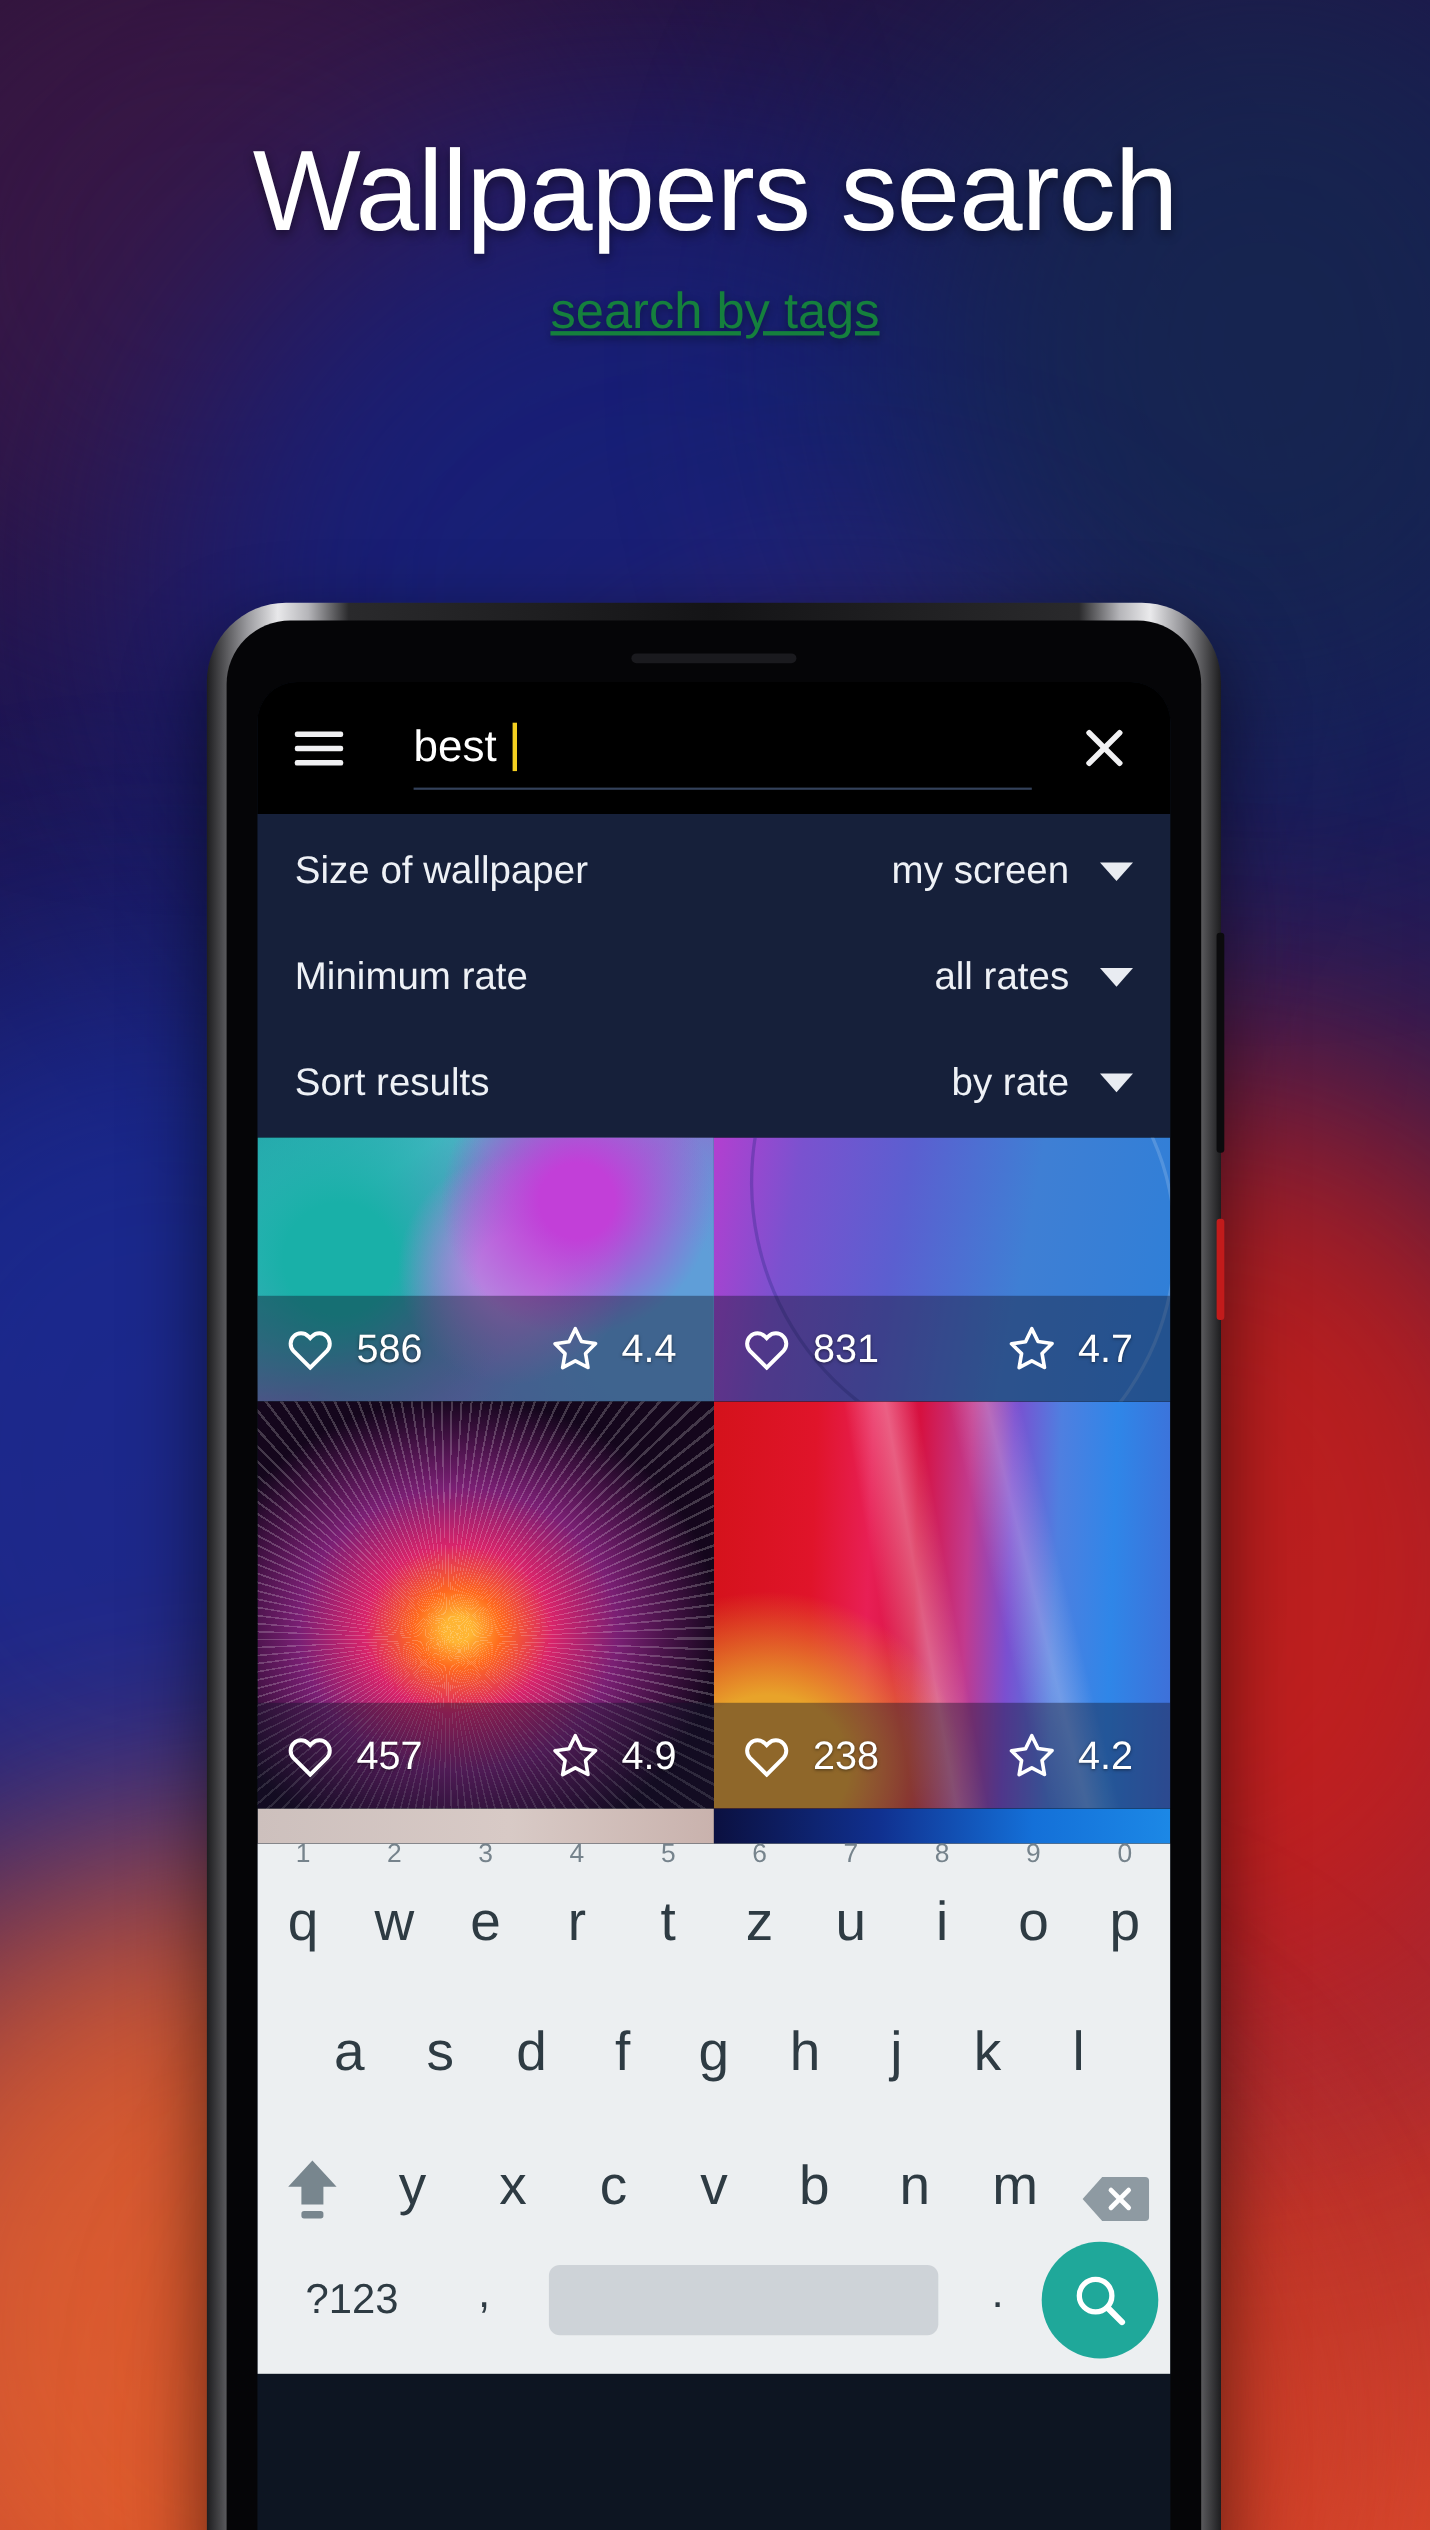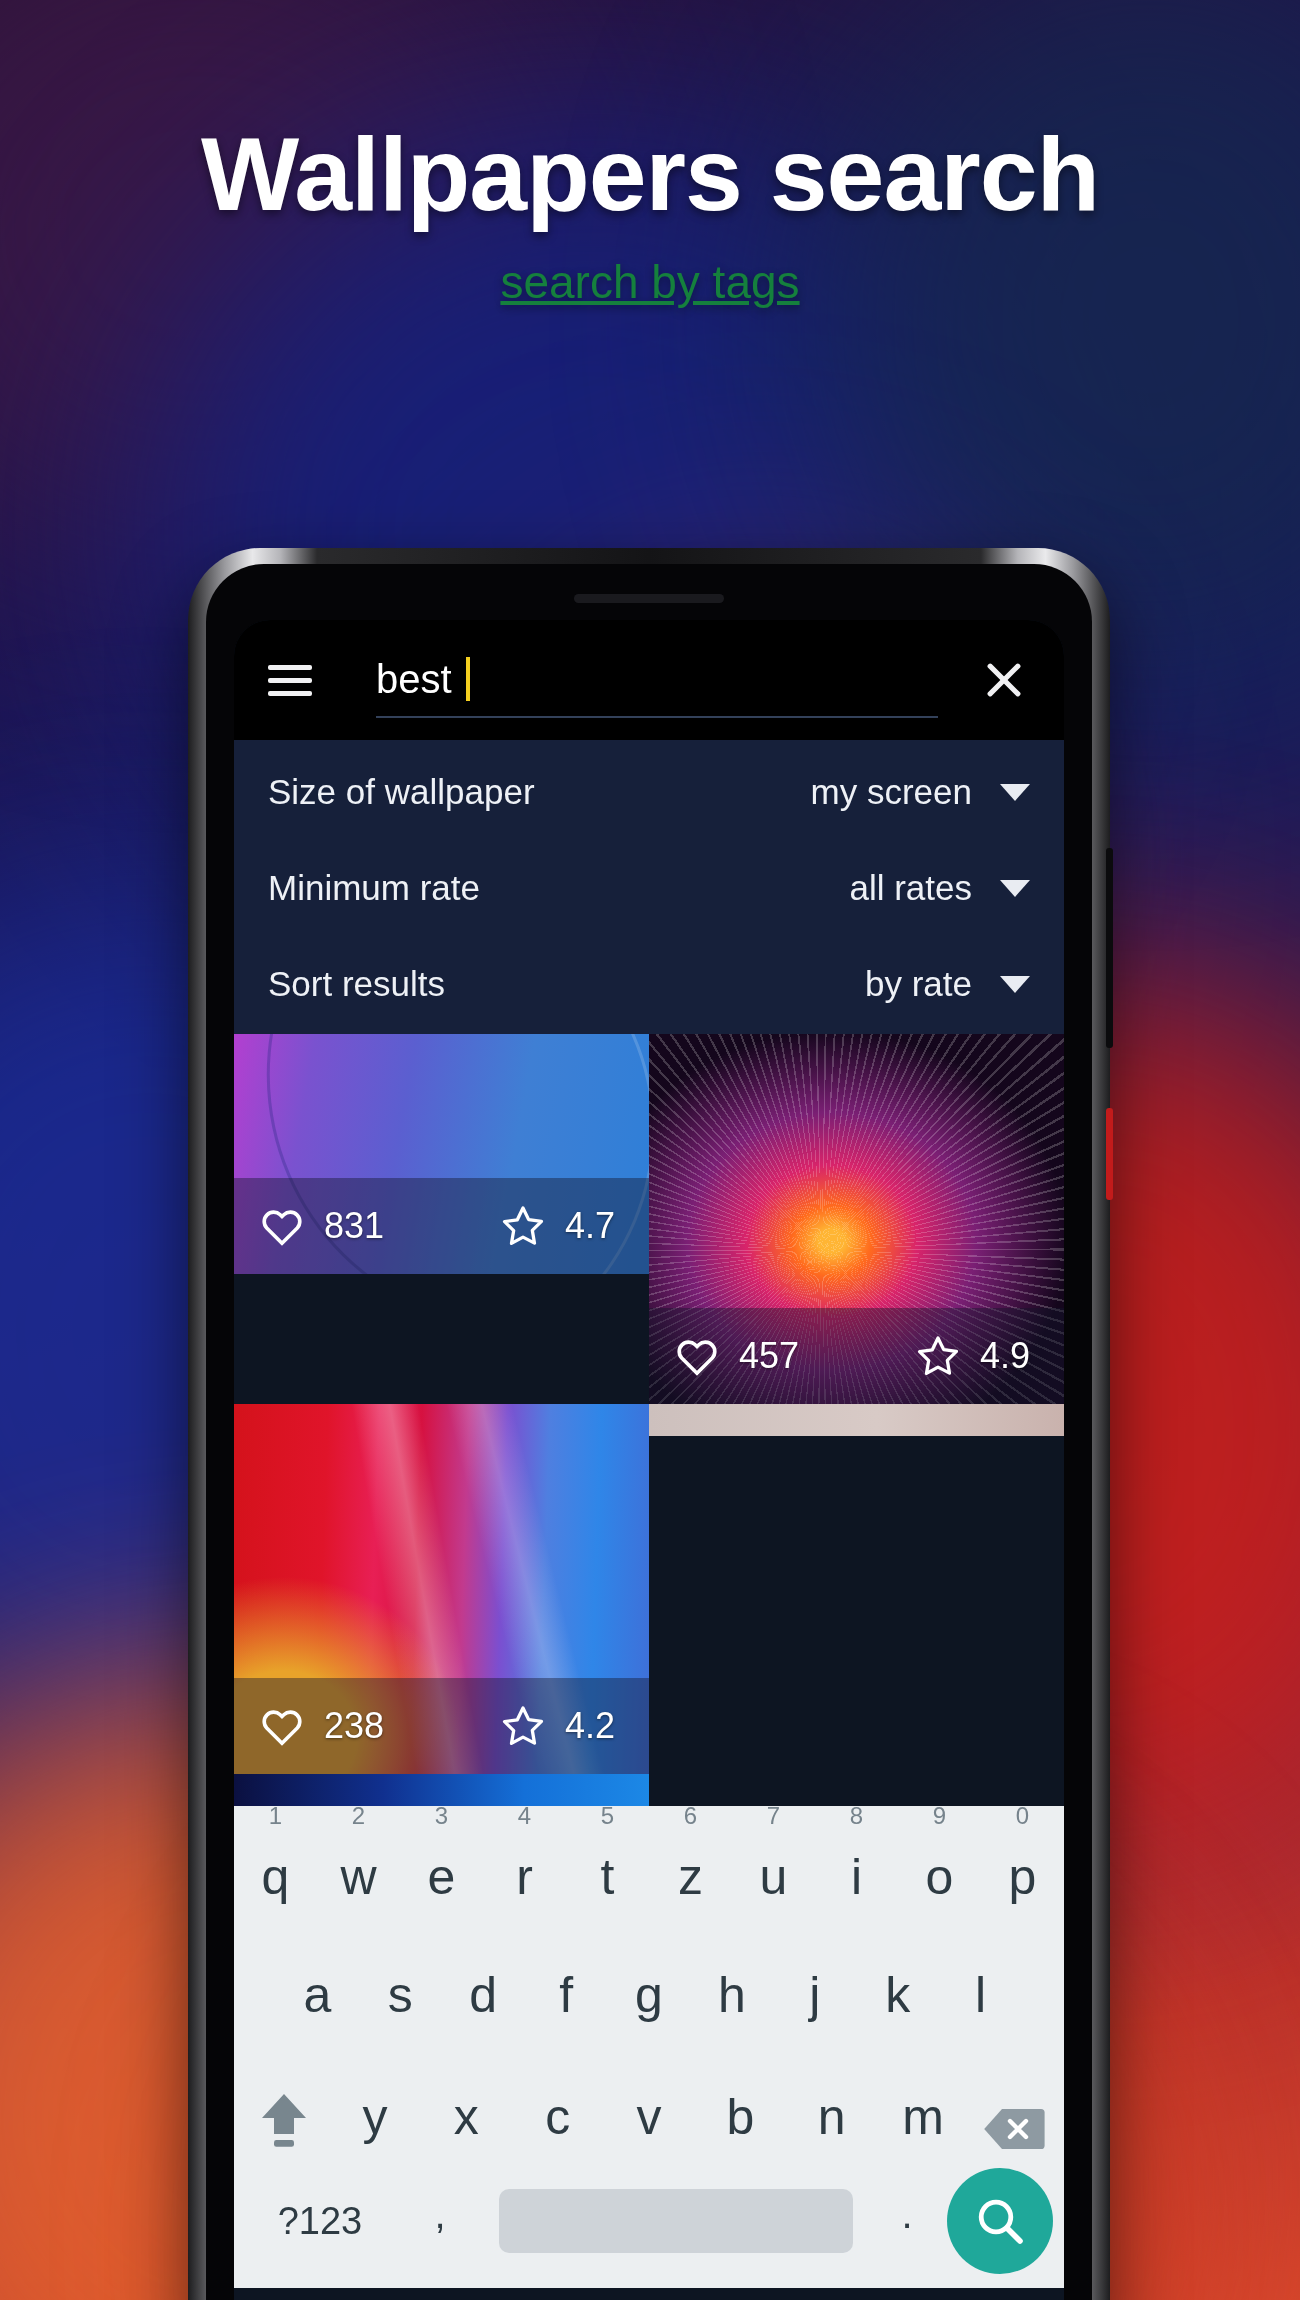--- a/index.html
+++ b/index.html
@@ -21,21 +21,21 @@
   .b4 { left:-260px; top:880px; width:820px; height:900px; background:#1b2ea0; opacity:.72; }
   .b5 { right:-180px; top:980px; width:760px; height:900px; background:#d01f16; opacity:.85; }
   .b6 { left:-200px; bottom:-260px; width:860px; height:880px; background:#e8632c; opacity:.88; }
   .b7 { left:300px; bottom:-320px; width:800px; height:760px; background:#c22a2a; opacity:.6; }
   .b8 { left:480px; top:560px; width:560px; height:600px; background:#5a2a6a; opacity:.5; }
   .b9 { right:120px; bottom:-200px; width:620px; height:640px; background:#d8481f; opacity:.55; }
 
   
   #promo { position:absolute; left:0; right:0; top:120px; text-align:center; z-index:5; }
   #promo h1 {
-    font-size:104px; font-weight:700; color:#fff; letter-spacing:-1px;
+    font-size:104px; font-weight:400; color:#fff; letter-spacing:-1px;
     line-height:1.05; text-shadow:0 4px 10px rgba(0,0,0,.45);
   }
   #promo h2 {
     margin-top:26px; font-size:46px; font-weight:400; color:#15803d;
     text-shadow:0 3px 8px rgba(0,0,0,.4);
     text-decoration:underline;
   }
 
   
   #phone {
@@ -258,20 +258,37 @@
         <div class="optrow">
           <span class="optlabel">Sort results</span>
           <span class="optvalue">by rate</span>
           <span class="caretdown"></span>
         </div>
 
       </div>
 
       <div class="grid">
 
+        <div class="tile h-full">
+          <div class="art art-splash"></div>
+          <div class="statbar">
+            <div class="stat-left">
+              <svg class="icon-heart" width="44" height="40" viewBox="0 0 24 22">
+                <path d="M12 20.5 3.6 12.1a5.2 5.2 0 0 1 7.4-7.3l1 1 1-1a5.2 5.2 0 0 1 7.4 7.3z" fill="none" stroke="#ffffff" stroke-width="2"></path>
+              </svg>
+              <span class="statnum">586</span>
+            </div>
+            <div class="stat-right">
+              <svg class="icon-star" width="44" height="42" viewBox="0 0 24 23">
+                <path d="M12 1.6 15.1 8l7 1-5 4.9 1.2 7-6.3-3.3L5.7 21l1.2-7-5-4.9 7-1z" fill="none" stroke="#ffffff" stroke-width="1.8" stroke-linejoin="round"></path>
+              </svg>
+              <span class="statnum">4.4</span>
+            </div>
+          </div>
+        </div>
 
         <div class="tile h-full">
           <div class="art art-curves"></div>
           <div class="statbar">
             <div class="stat-left">
               <svg class="icon-heart" width="44" height="40" viewBox="0 0 24 22">
                 <path d="M12 20.5 3.6 12.1a5.2 5.2 0 0 1 7.4-7.3l1 1 1-1a5.2 5.2 0 0 1 7.4 7.3z" fill="none" stroke="#ffffff" stroke-width="2"></path>
               </svg>
               <span class="statnum">831</span>
             </div>

